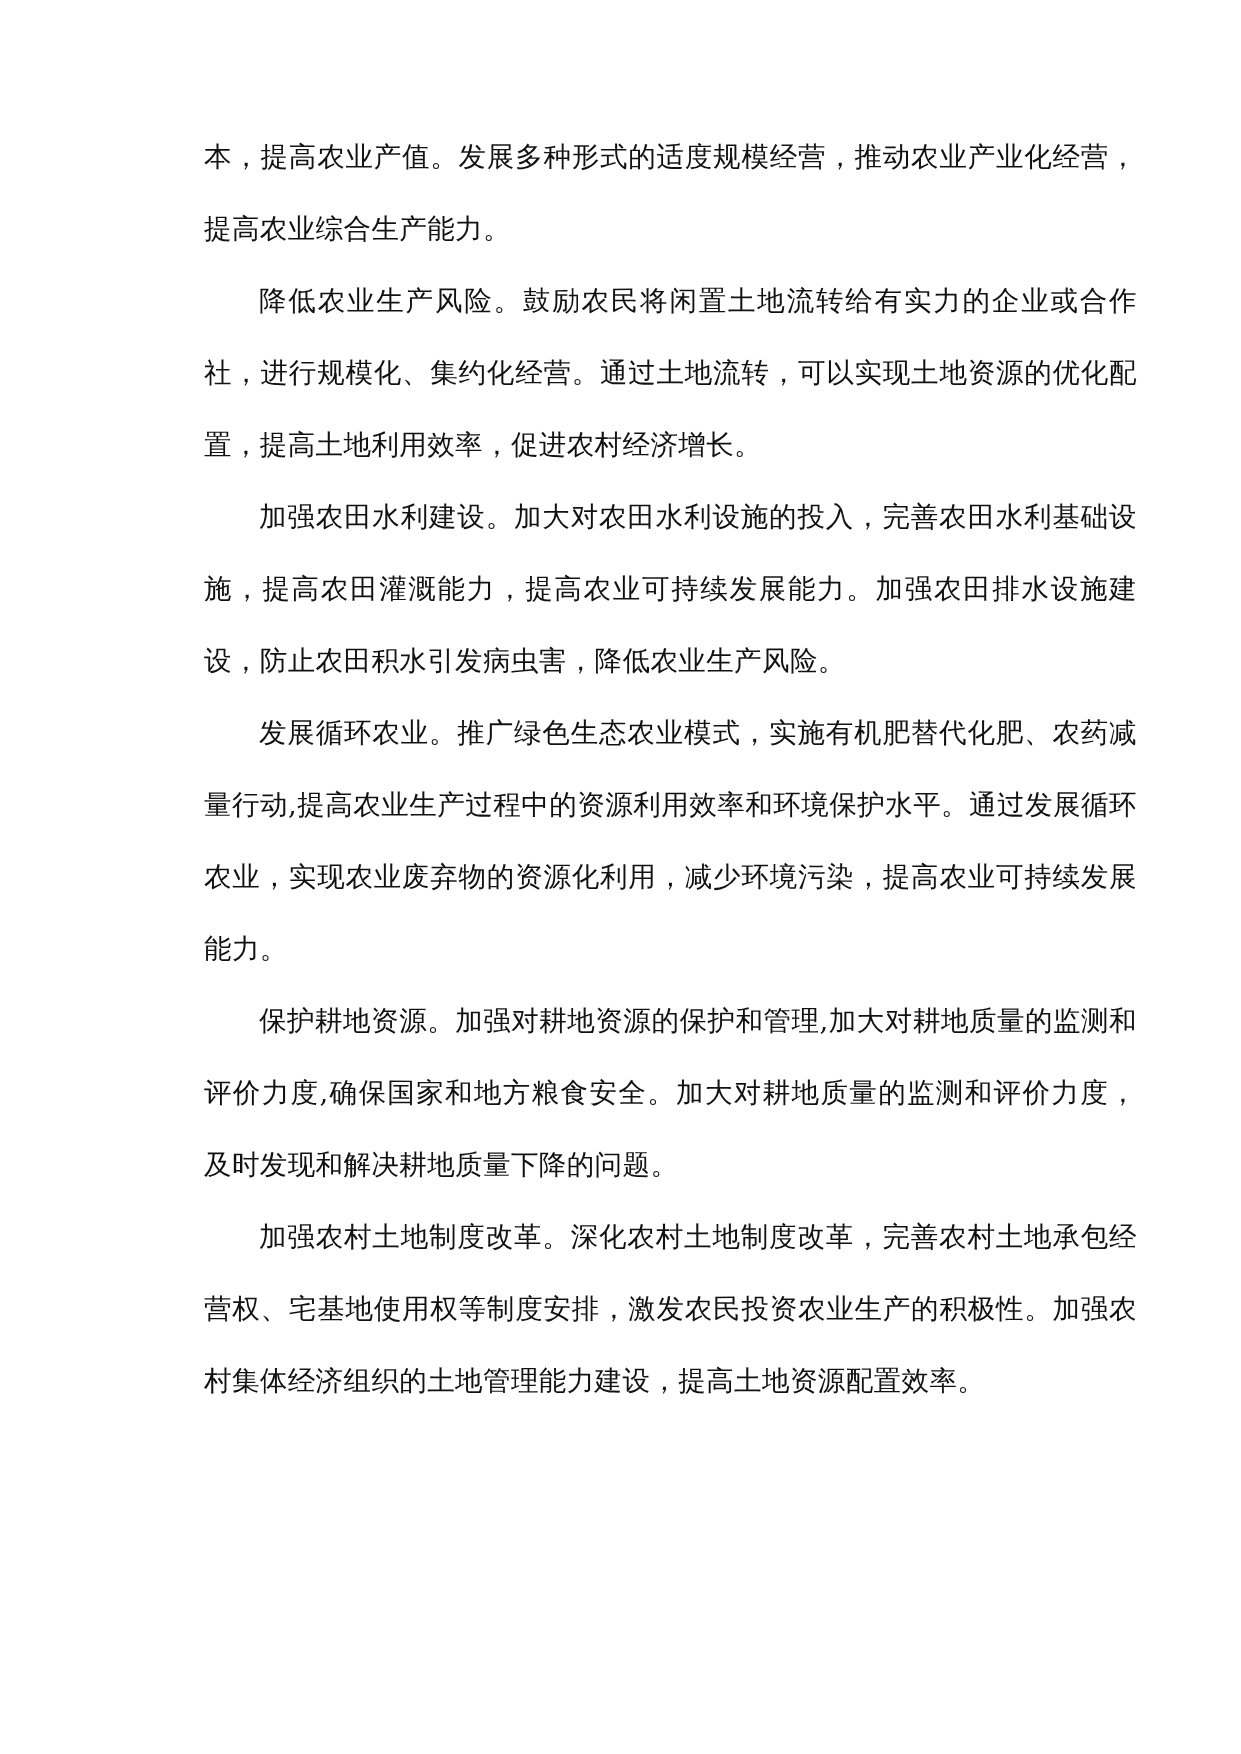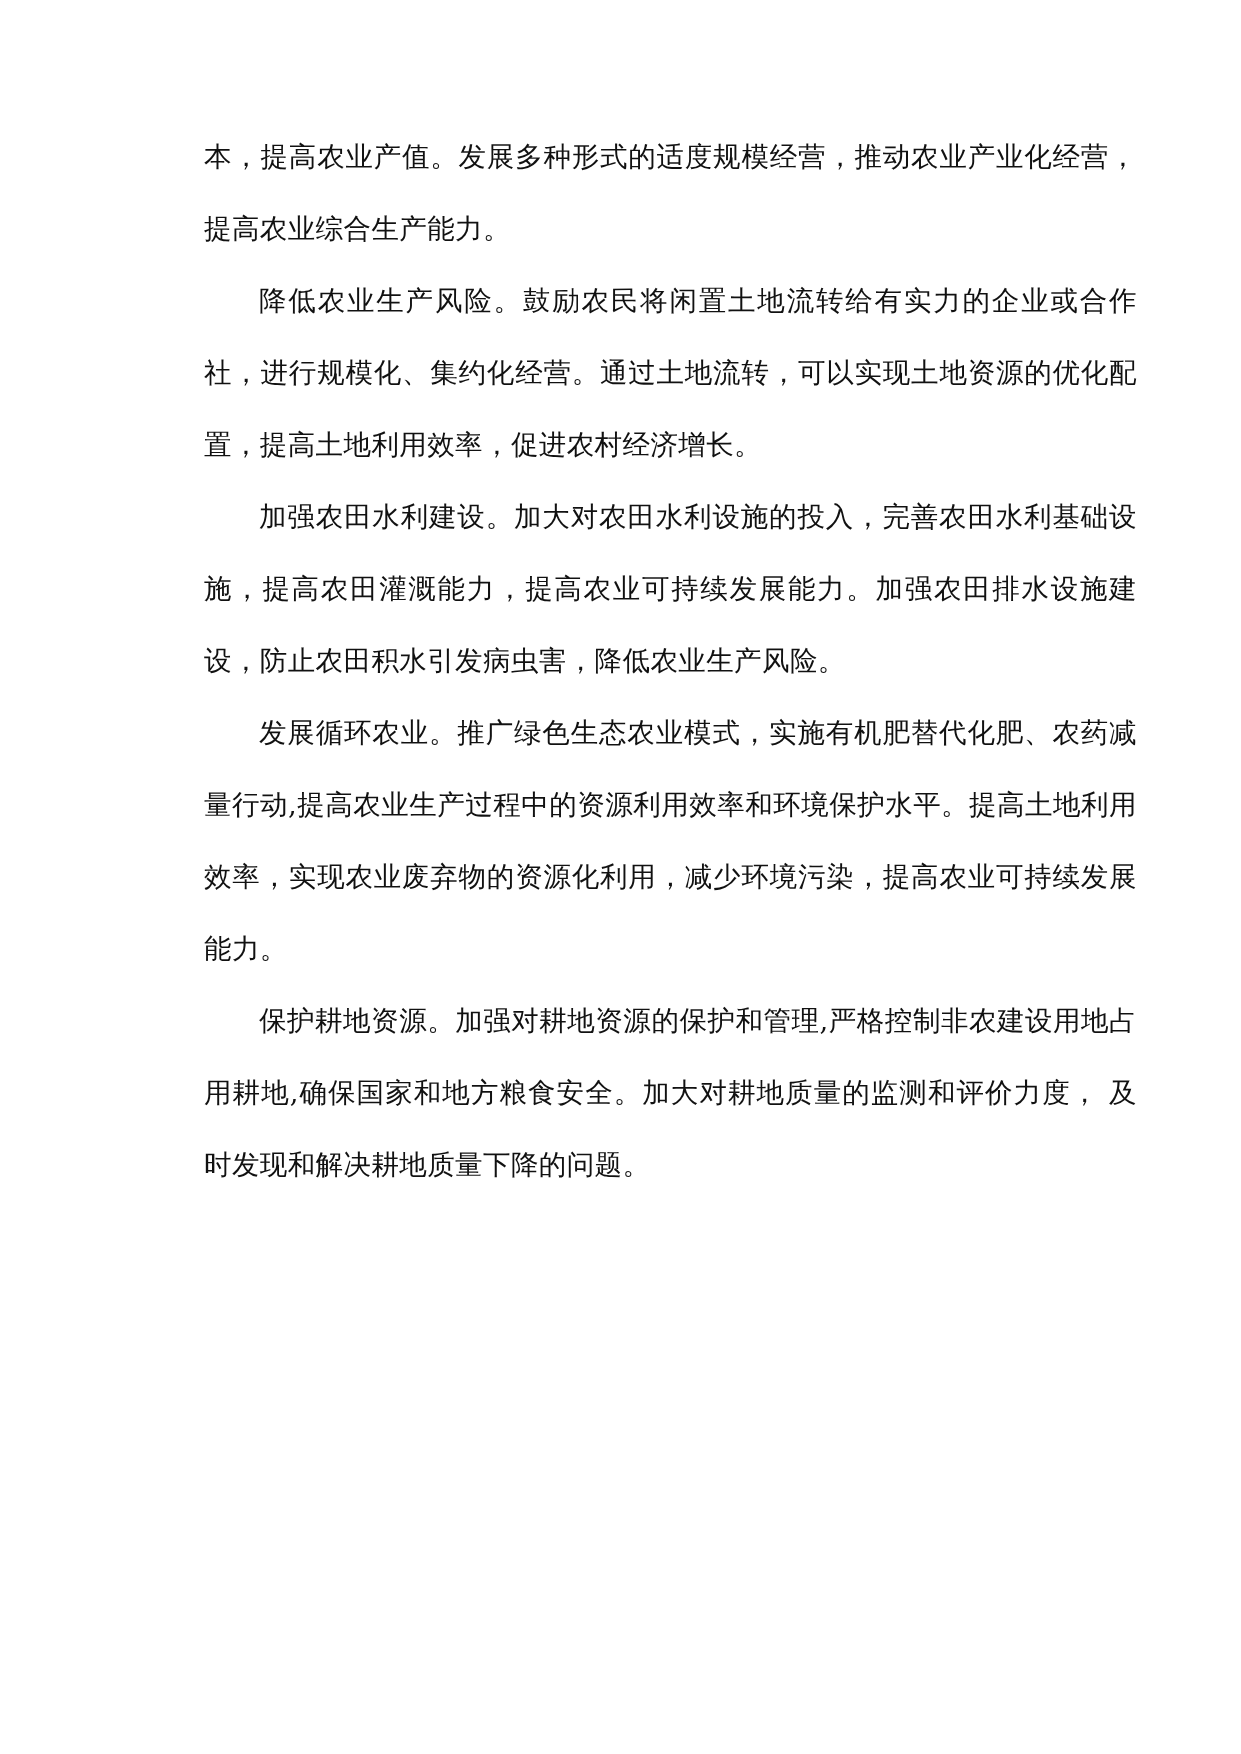--- a/index.html
+++ b/index.html
@@ -39,16 +39,17 @@
   }
 </style>
 </head>
 <body>
 
 <div class="page">
   <div class="doc-body">
     <p class="para no-indent">本，提高农业产值。发展多种形式的适度规模经营，推动农业产业化经营，提高农业综合生产能力。</p>
     <p class="para">降低农业生产风险。鼓励农民将闲置土地流转给有实力的企业或合作社，进行规模化、集约化经营。通过土地流转，可以实现土地资源的优化配置，提高土地利用效率，促进农村经济增长。</p>
     <p class="para">加强农田水利建设。加大对农田水利设施的投入，完善农田水利基础设施，提高农田灌溉能力，提高农业可持续发展能力。加强农田排水设施建设，防止农田积水引发病虫害，降低农业生产风险。</p>
-    <p class="para">发展循环农业。推广绿色生态农业模式，实施有机肥替代化肥、农药减量行动,提高农业生产过程中的资源利用效率和环境保护水平。提高土地利用效率，实现农业废弃物的资源化利用，减少环境污染，提高农业可持续发展能力。</p>
-    <p class="para">保护耕地资源。加强对耕地资源的保护和管理,严格控制非农建设用地占用耕地,确保国家和地方粮食安全。加大对耕地质量的监测和评价力度， 及时发现和解决耕地质量下降的问题。</p>
+    <p class="para">发展循环农业。推广绿色生态农业模式，实施有机肥替代化肥、农药减量行动,提高农业生产过程中的资源利用效率和环境保护水平。通过发展循环农业，实现农业废弃物的资源化利用，减少环境污染，提高农业可持续发展能力。</p>
+    <p class="para">保护耕地资源。加强对耕地资源的保护和管理,加大对耕地质量的监测和评价力度,确保国家和地方粮食安全。加大对耕地质量的监测和评价力度， 及时发现和解决耕地质量下降的问题。</p>
+    <p class="para">加强农村土地制度改革。深化农村土地制度改革，完善农村土地承包经营权、宅基地使用权等制度安排，激发农民投资农业生产的积极性。加强农村集体经济组织的土地管理能力建设，提高土地资源配置效率。</p>
   </div>
 </div>
 
 </body></html>

